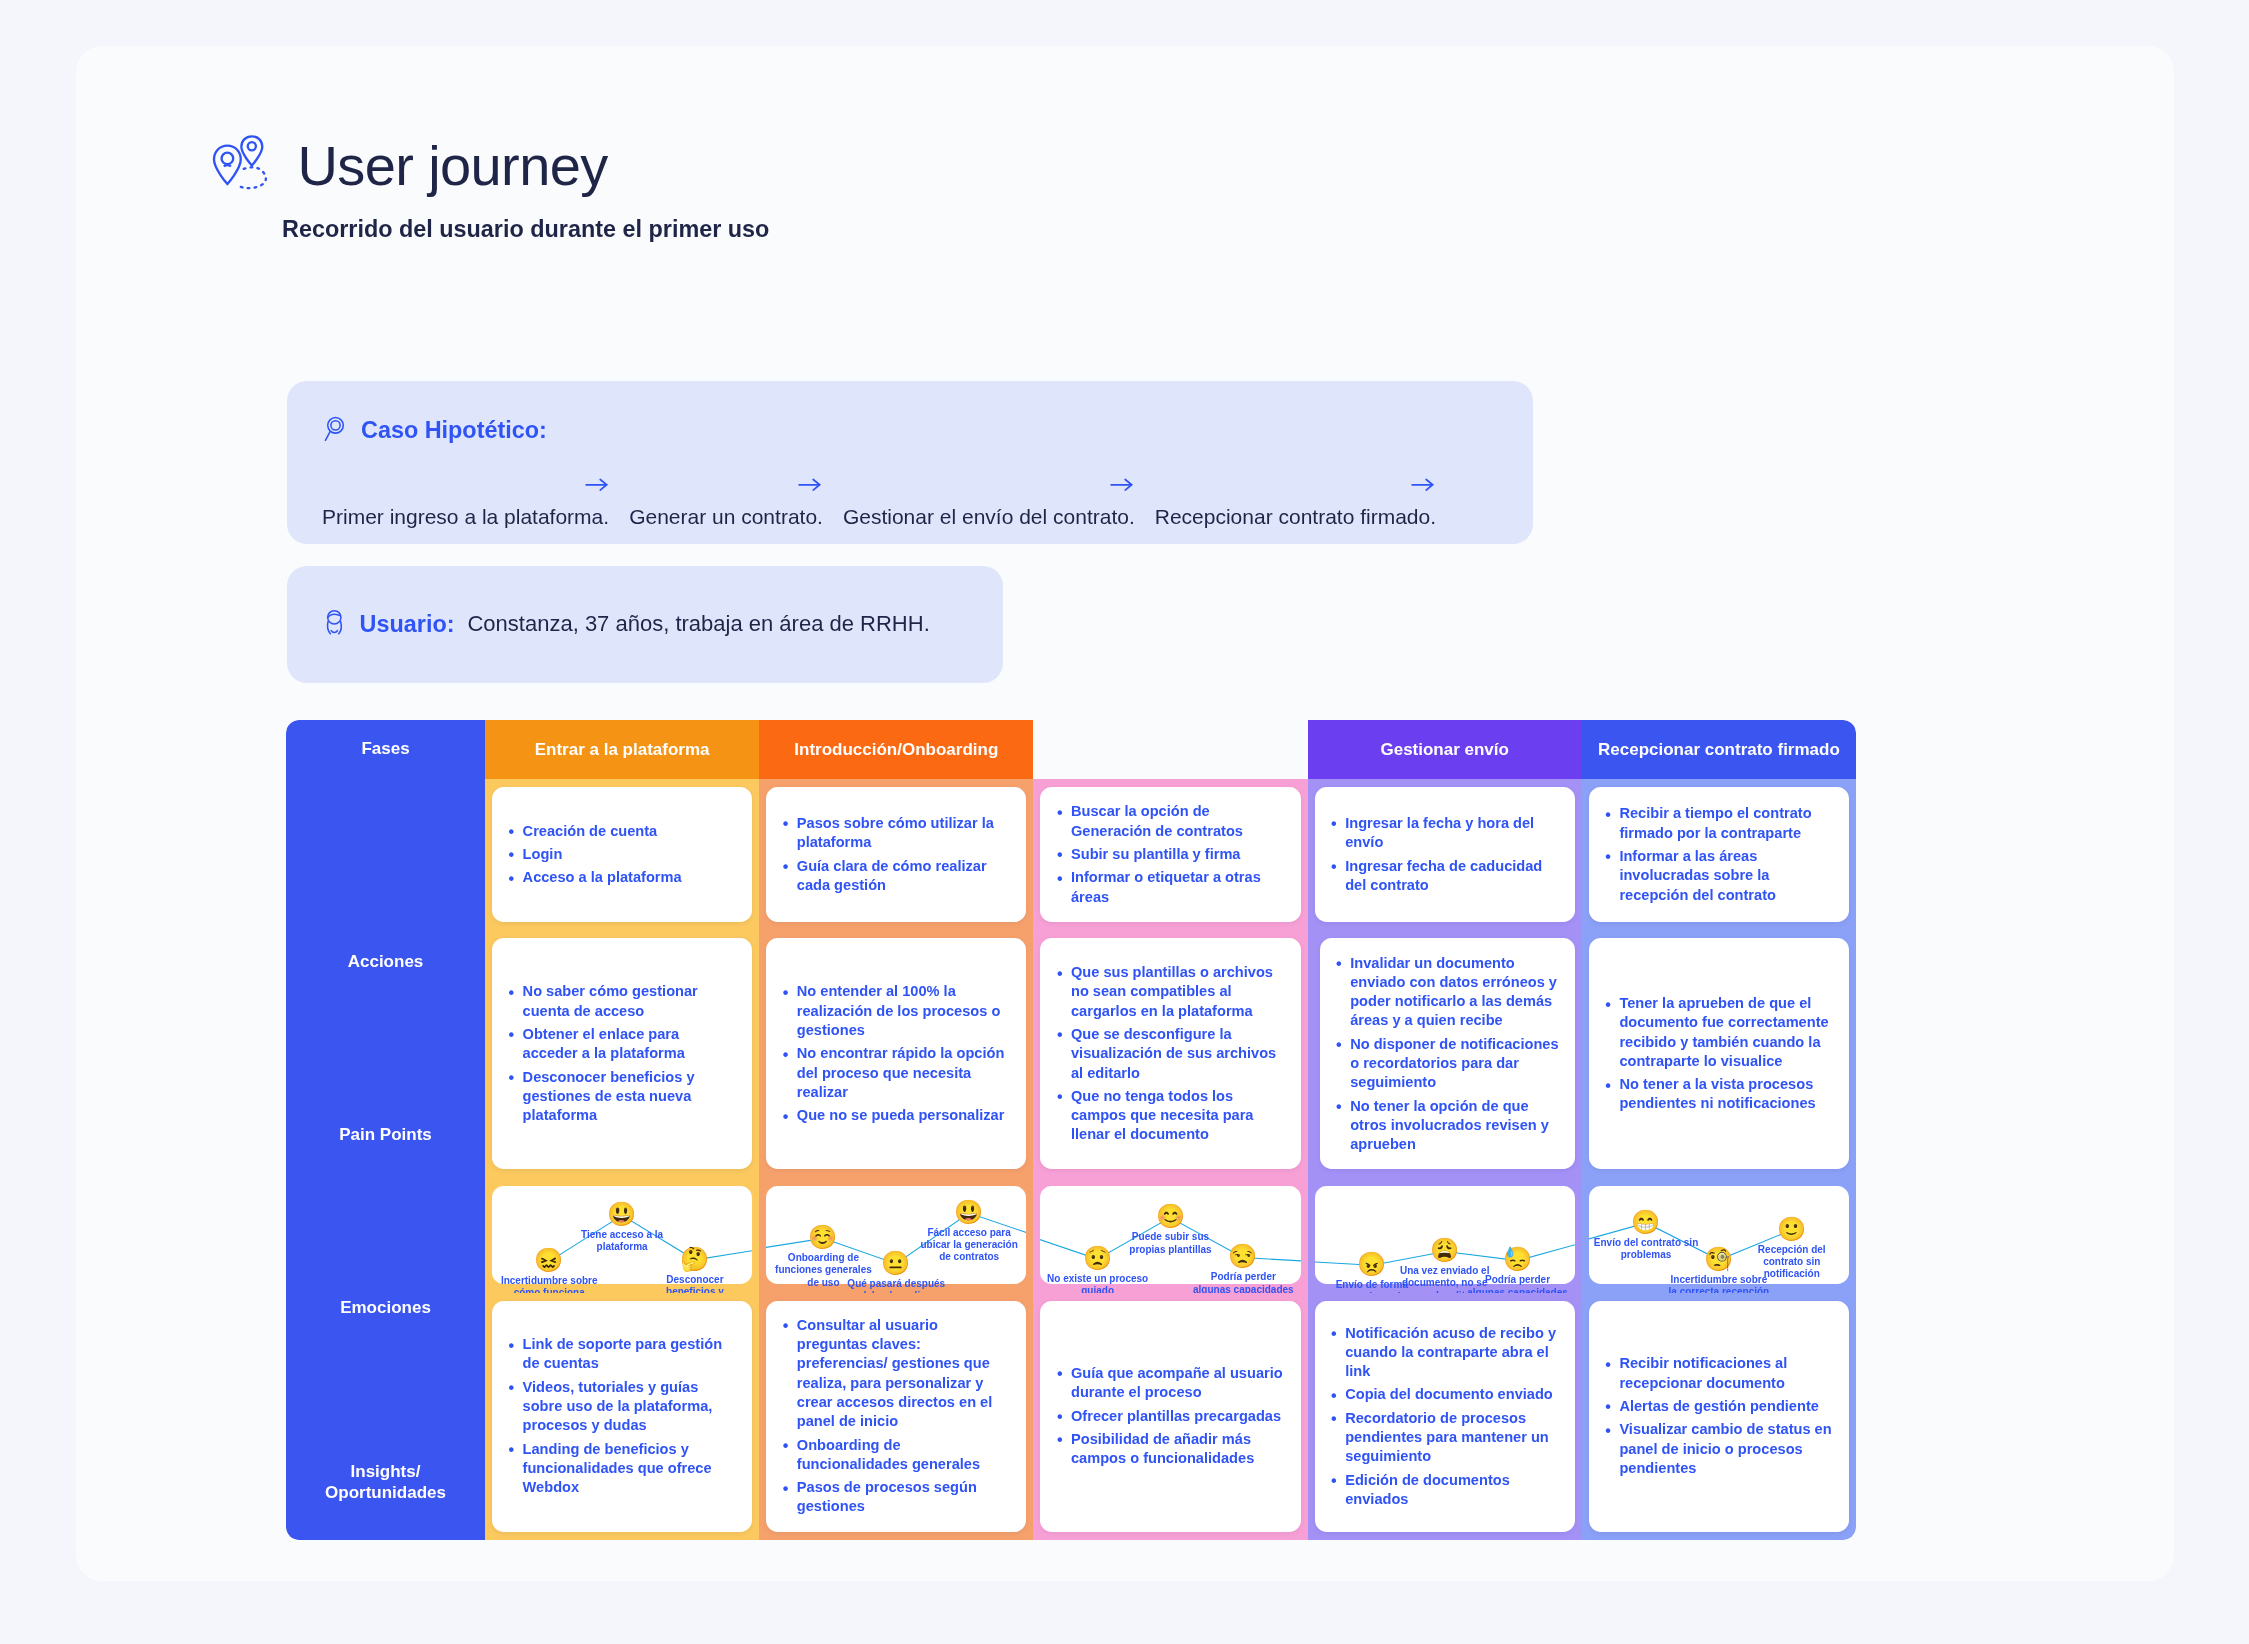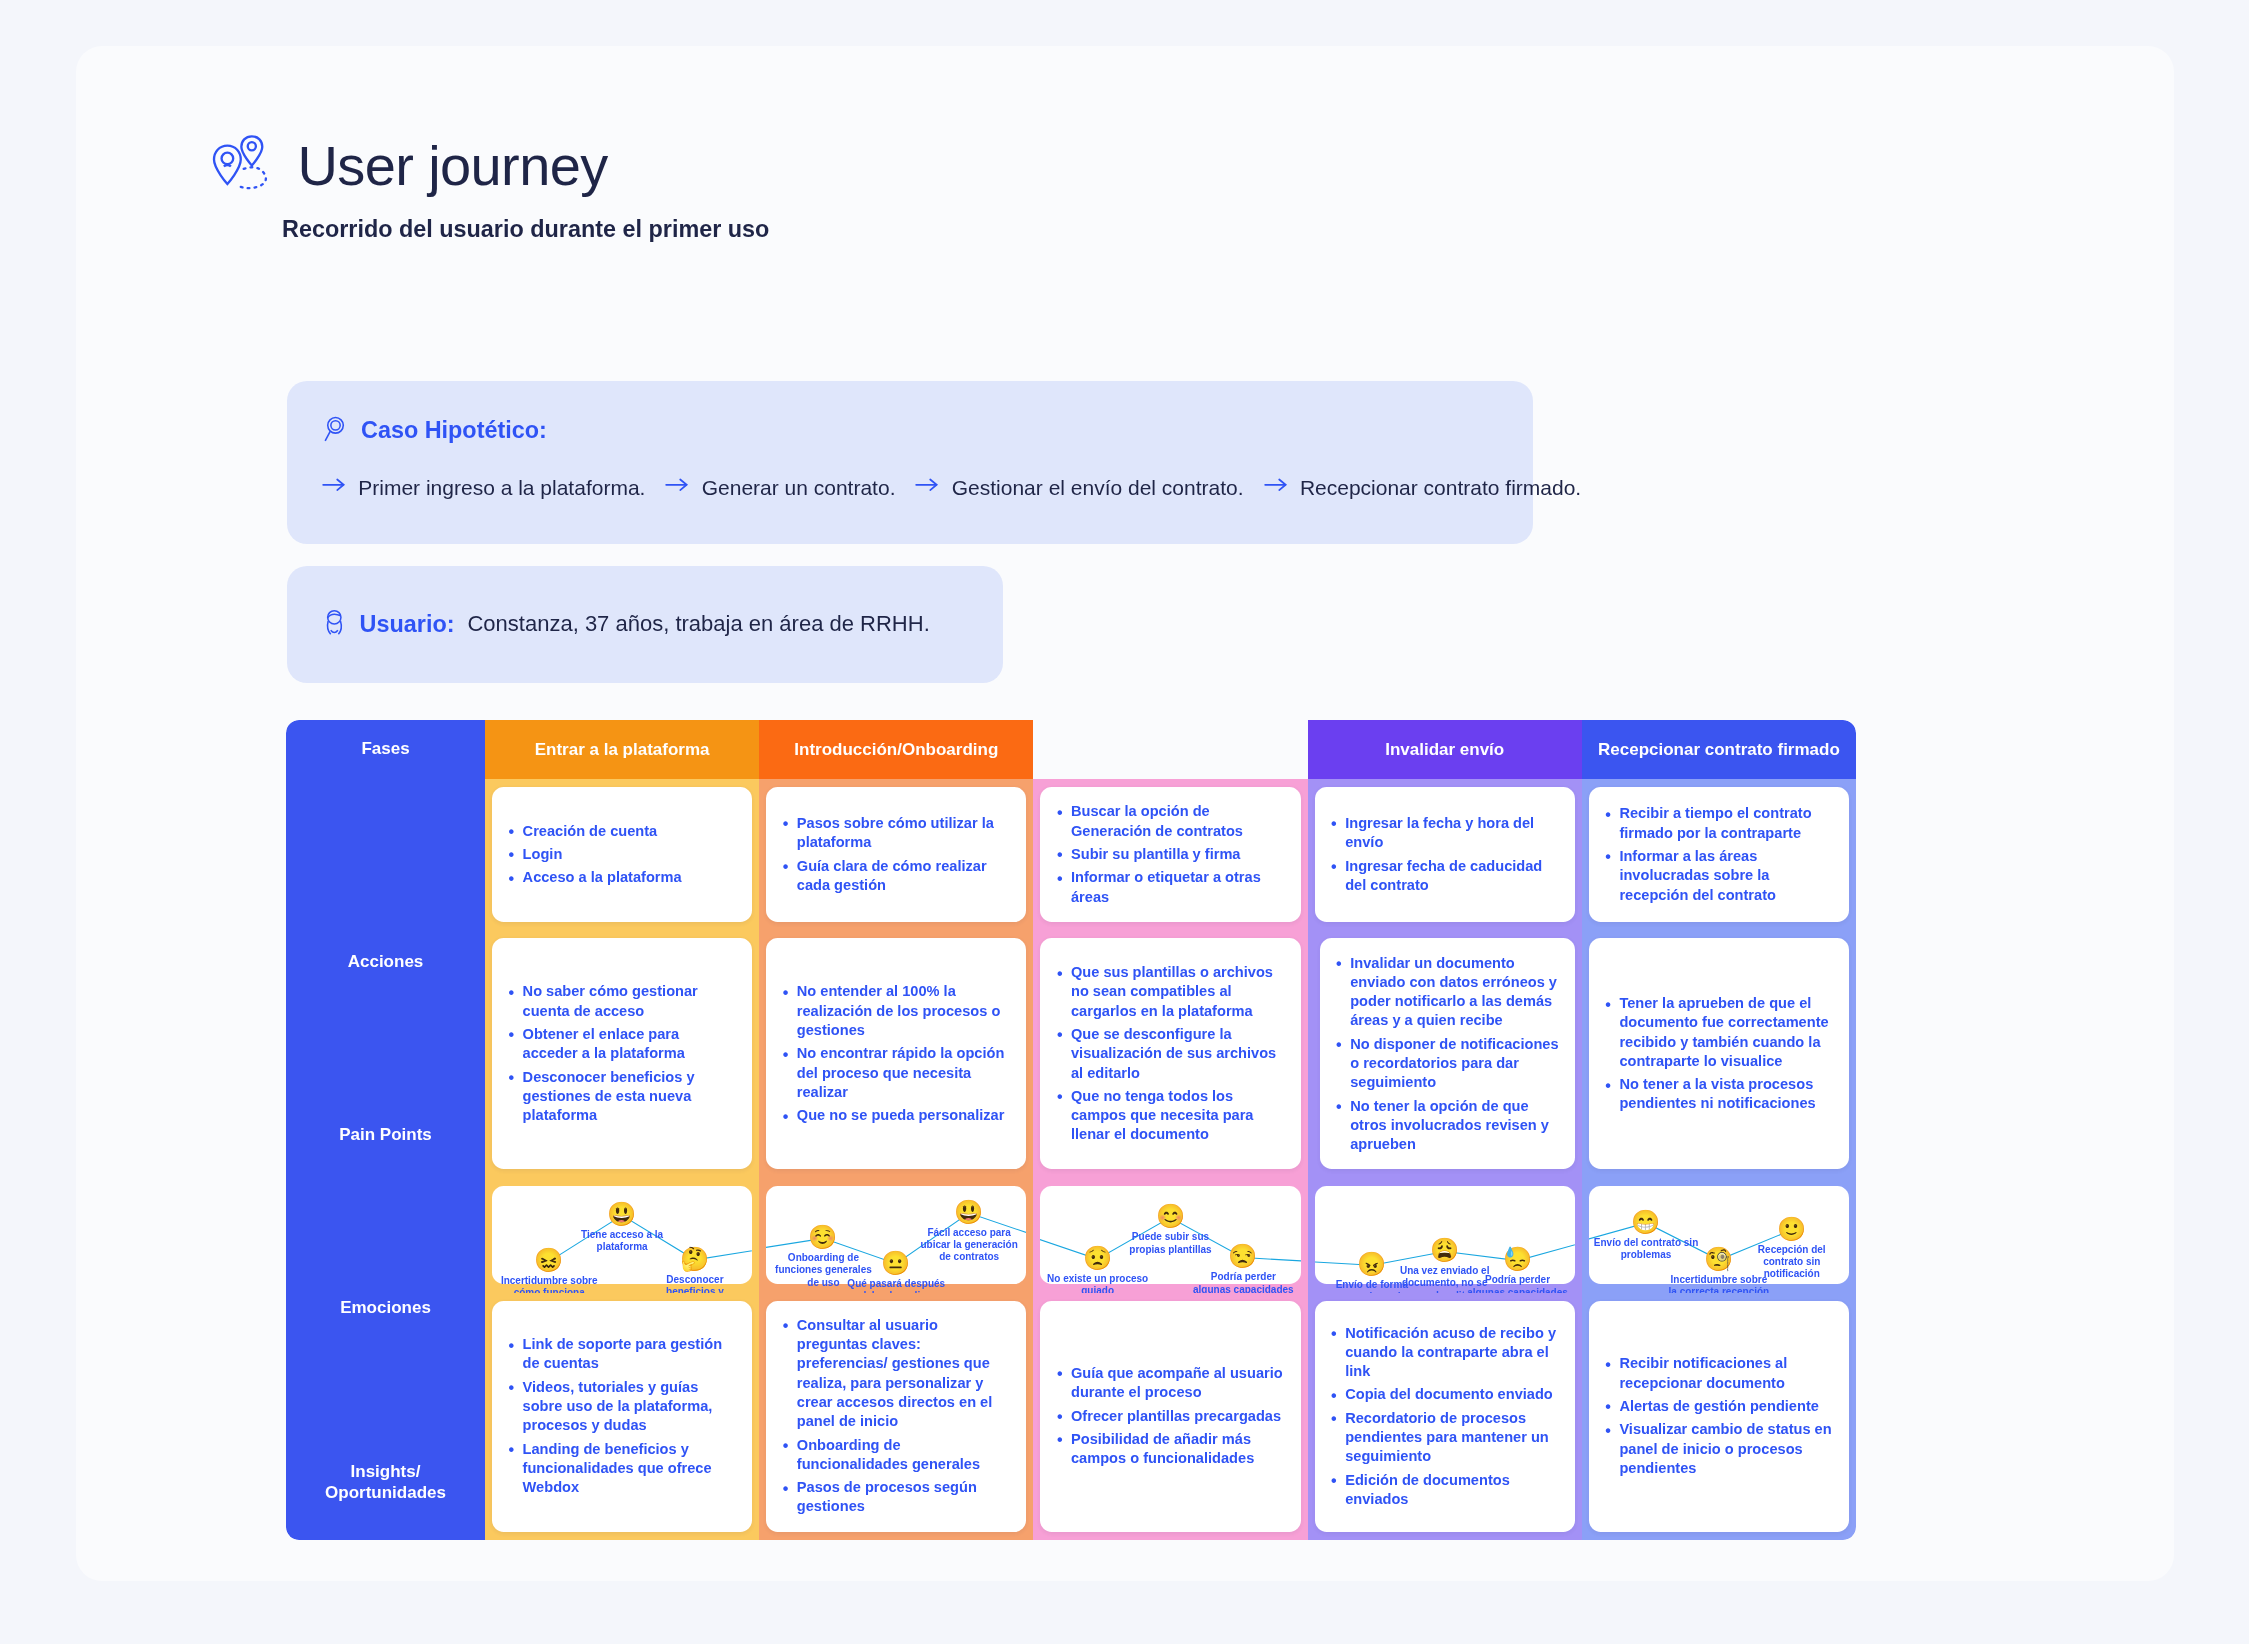--- a/index.html
+++ b/index.html
@@ -37,21 +37,21 @@
   #usuario-panel { left: 211px; top: 520px; width: 716px; height: 117px; }
   .panel-head {
     display: flex; align-items: center; gap: 13px;
     position: absolute; left: 35px; top: 34px;
   }
   .panel-head .label { font-size: 23.4px; font-weight: 700; color: #2f53f5; }
   .steps {
     position: absolute; left: 35px; top: 95px;
     display: flex; align-items: center; gap: 20px;
   }
-  .step { display: flex; align-items: flex-start; gap: 11.7px; }
+  .step { display: flex; align-items: flex-end; gap: 11.7px; flex-direction: column; }
   .arrow-g { width: 24.6px; height: 17.6px; flex: 0 0 auto; }
   .step-text { font-size: 21px; color: #1f2547; white-space: nowrap; }
   .usuario-line {
     position: absolute; left: 35px; top: 41px;
     display: flex; align-items: center; gap: 13px;
   }
   .usuario-line .u-label { font-size: 23.4px; font-weight: 700; color: #2f53f5; }
   .usuario-line .u-text { font-size: 22px; color: #1f2547; }
   
   .table {
@@ -210,21 +210,21 @@
   <div class="table" id="journey-table">
       <div class="lbl-col">
         <div class="lbl" style="top: 17.6px;">Fases</div>
         <div class="lbl" style="top: 231px;">Acciones</div>
         <div class="lbl" style="top: 404px;">Pain Points</div>
         <div class="lbl" style="top: 577px;">Emociones</div>
         <div class="lbl" style="top: 741px;">Insights/<br>Oportunidades</div>
       </div>
       <div class="hdr" style="background: rgb(245, 148, 20); grid-area: 1 / 2;">Entrar a la plataforma</div>
       <div class="hdr" style="background: rgb(251, 106, 19); grid-area: 1 / 3;">Introducción/Onboarding</div>
-      <div class="hdr" style="background: rgb(107, 63, 240); grid-area: 1 / 5;">Invalidar envío</div>
+      <div class="hdr" style="background: rgb(107, 63, 240); grid-area: 1 / 5;">Gestionar envío</div>
       <div class="hdr" style="background: rgb(59, 85, 240); grid-area: 1 / 6; border-radius: 0px 13px 0px 0px;">Recepcionar contrato firmado</div>
       <div class="cell" style="background: rgb(251, 201, 94); grid-area: 2 / 2;">
         <div class="card">
           <ul>
             <li>Creación de cuenta</li>
             <li>Login</li>
             <li>Acceso a la plataforma</li>
           </ul>
         </div>
       </div>

